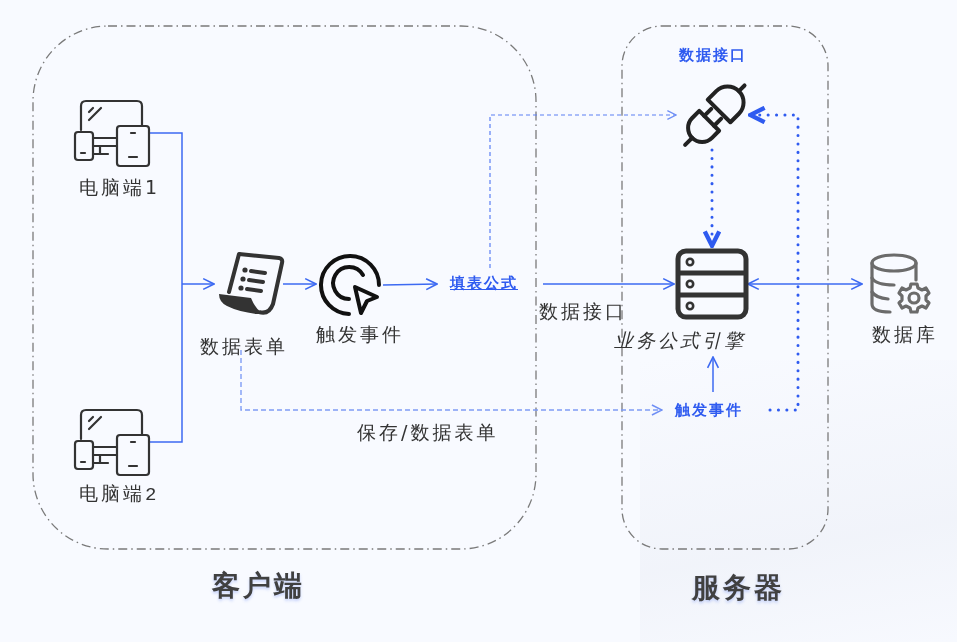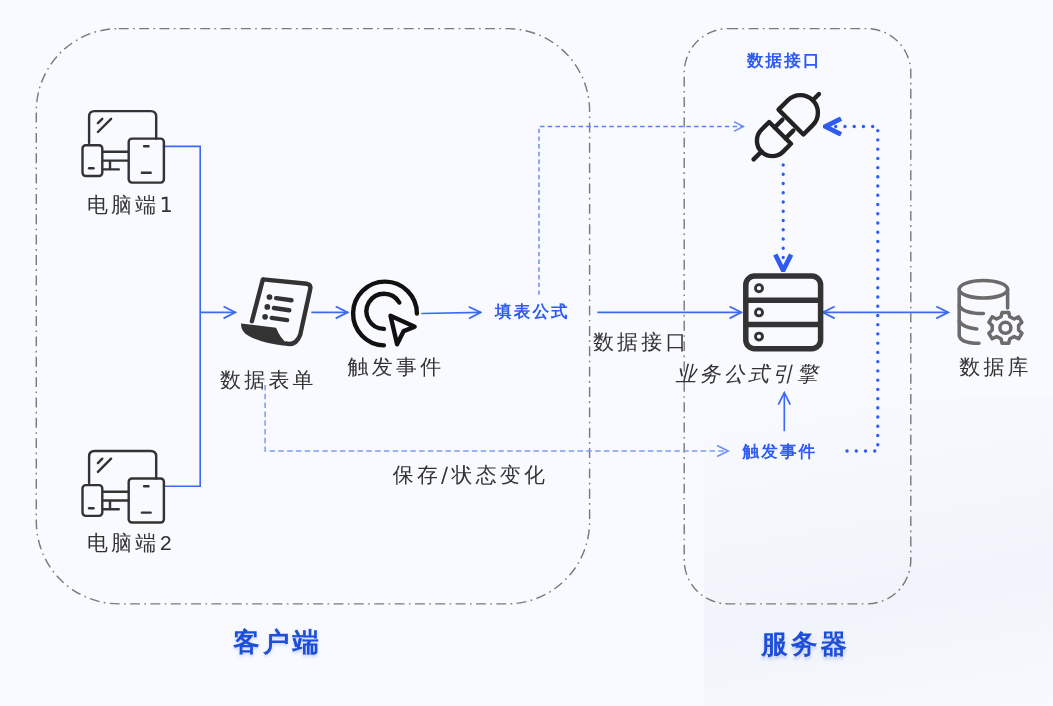--- a/index.html
+++ b/index.html
@@ -12,23 +12,24 @@
   svg.canvas { position: absolute; left: 0; top: 0; }
   .lbl {
     position: absolute; white-space: nowrap; color: #333;
     font-size: 19px; letter-spacing: 3px; line-height: 1;
     font-family: "DejaVu Sans", "Liberation Sans", sans-serif;
   }
   .blue-bold {
     color: #2f5bf0; font-weight: bold; font-size: 15px; letter-spacing: 2px;
   }
   .big-title {
-    position: absolute; color: #1d4ed8; font-weight: bold; font-size: 24px;
+    position: absolute; color: #404040; font-weight: bold; font-size: 28px;
     letter-spacing: 3px; line-height: 1;
     text-shadow: 0 2px 3px rgba(47,91,240,0.25);
+    font-family: Liberation Serif, serif;
   }
 </style>
 </head>
 <body>
 
 <div class="bgshape" style="left:640px; top:360px; width:330px; height:300px; background:linear-gradient(170deg, rgba(255,255,255,0) 0%, rgba(238,241,248,0.7) 60%, rgba(255,255,255,0) 100%);"></div>
 
 <svg class="canvas" width="957" height="642" viewBox="0 0 957 642">
   <defs>
     <marker id="arrowOpen" viewBox="0 0 10 10" refX="9" refY="5" markerWidth="9" markerHeight="9" orient="auto-start-reverse">
@@ -128,22 +129,22 @@
       <path d="M-3,-14 L3,-14 L4,-10 L8,-8 L12,-10 L15,-5 L12,-2 L12,2 L15,5 L12,10 L8,8 L4,10 L3,14 L-3,14 L-4,10 L-8,8 L-12,10 L-15,5 L-12,2 L-12,-2 L-15,-5 L-12,-10 L-8,-8 L-4,-10 Z" stroke-linejoin="round"></path>
       <circle cx="0" cy="0" r="5"></circle>
     </g>
   </g>
 </svg>
 
 <div class="lbl" style="left:79px; top:178px;">电脑端1</div>
 <div class="lbl" style="left:79px; top:486px;font-family:Liberation Mono, monospace;">电脑端2</div>
 <div class="lbl" style="left:200px; top:325px;margin-top:12px;">数据表单</div>
 <div class="lbl" style="left:316px; top:325px;">触发事件</div>
-<div class="lbl blue-bold" style="left:450px; top:276px;">填表公式</div>
+<div class="lbl blue-bold" style="left:450px; top:276px;text-decoration:underline;">填表公式</div>
 <div class="lbl" style="left:539px; top:302px;">数据接口</div>
-<div class="lbl" style="left:357px; top:423px;">保存/状态变化</div>
+<div class="lbl" style="left:357px; top:423px;">保存/数据表单</div>
 <div class="lbl blue-bold" style="left:679px; top:48px;">数据接口</div>
 <div class="lbl" style="left:614px; top:331px;font-style:italic;">业务公式引擎</div>
 <div class="lbl blue-bold" style="left:675px; top:403px;">触发事件</div>
 <div class="lbl" style="left:872px; top:325px;">数据库</div>
 
 <div class="big-title" style="left:212px; top:572px;">客户端</div>
 <div class="big-title" style="left:692px; top:574px;">服务器</div>
 
 </body></html>

